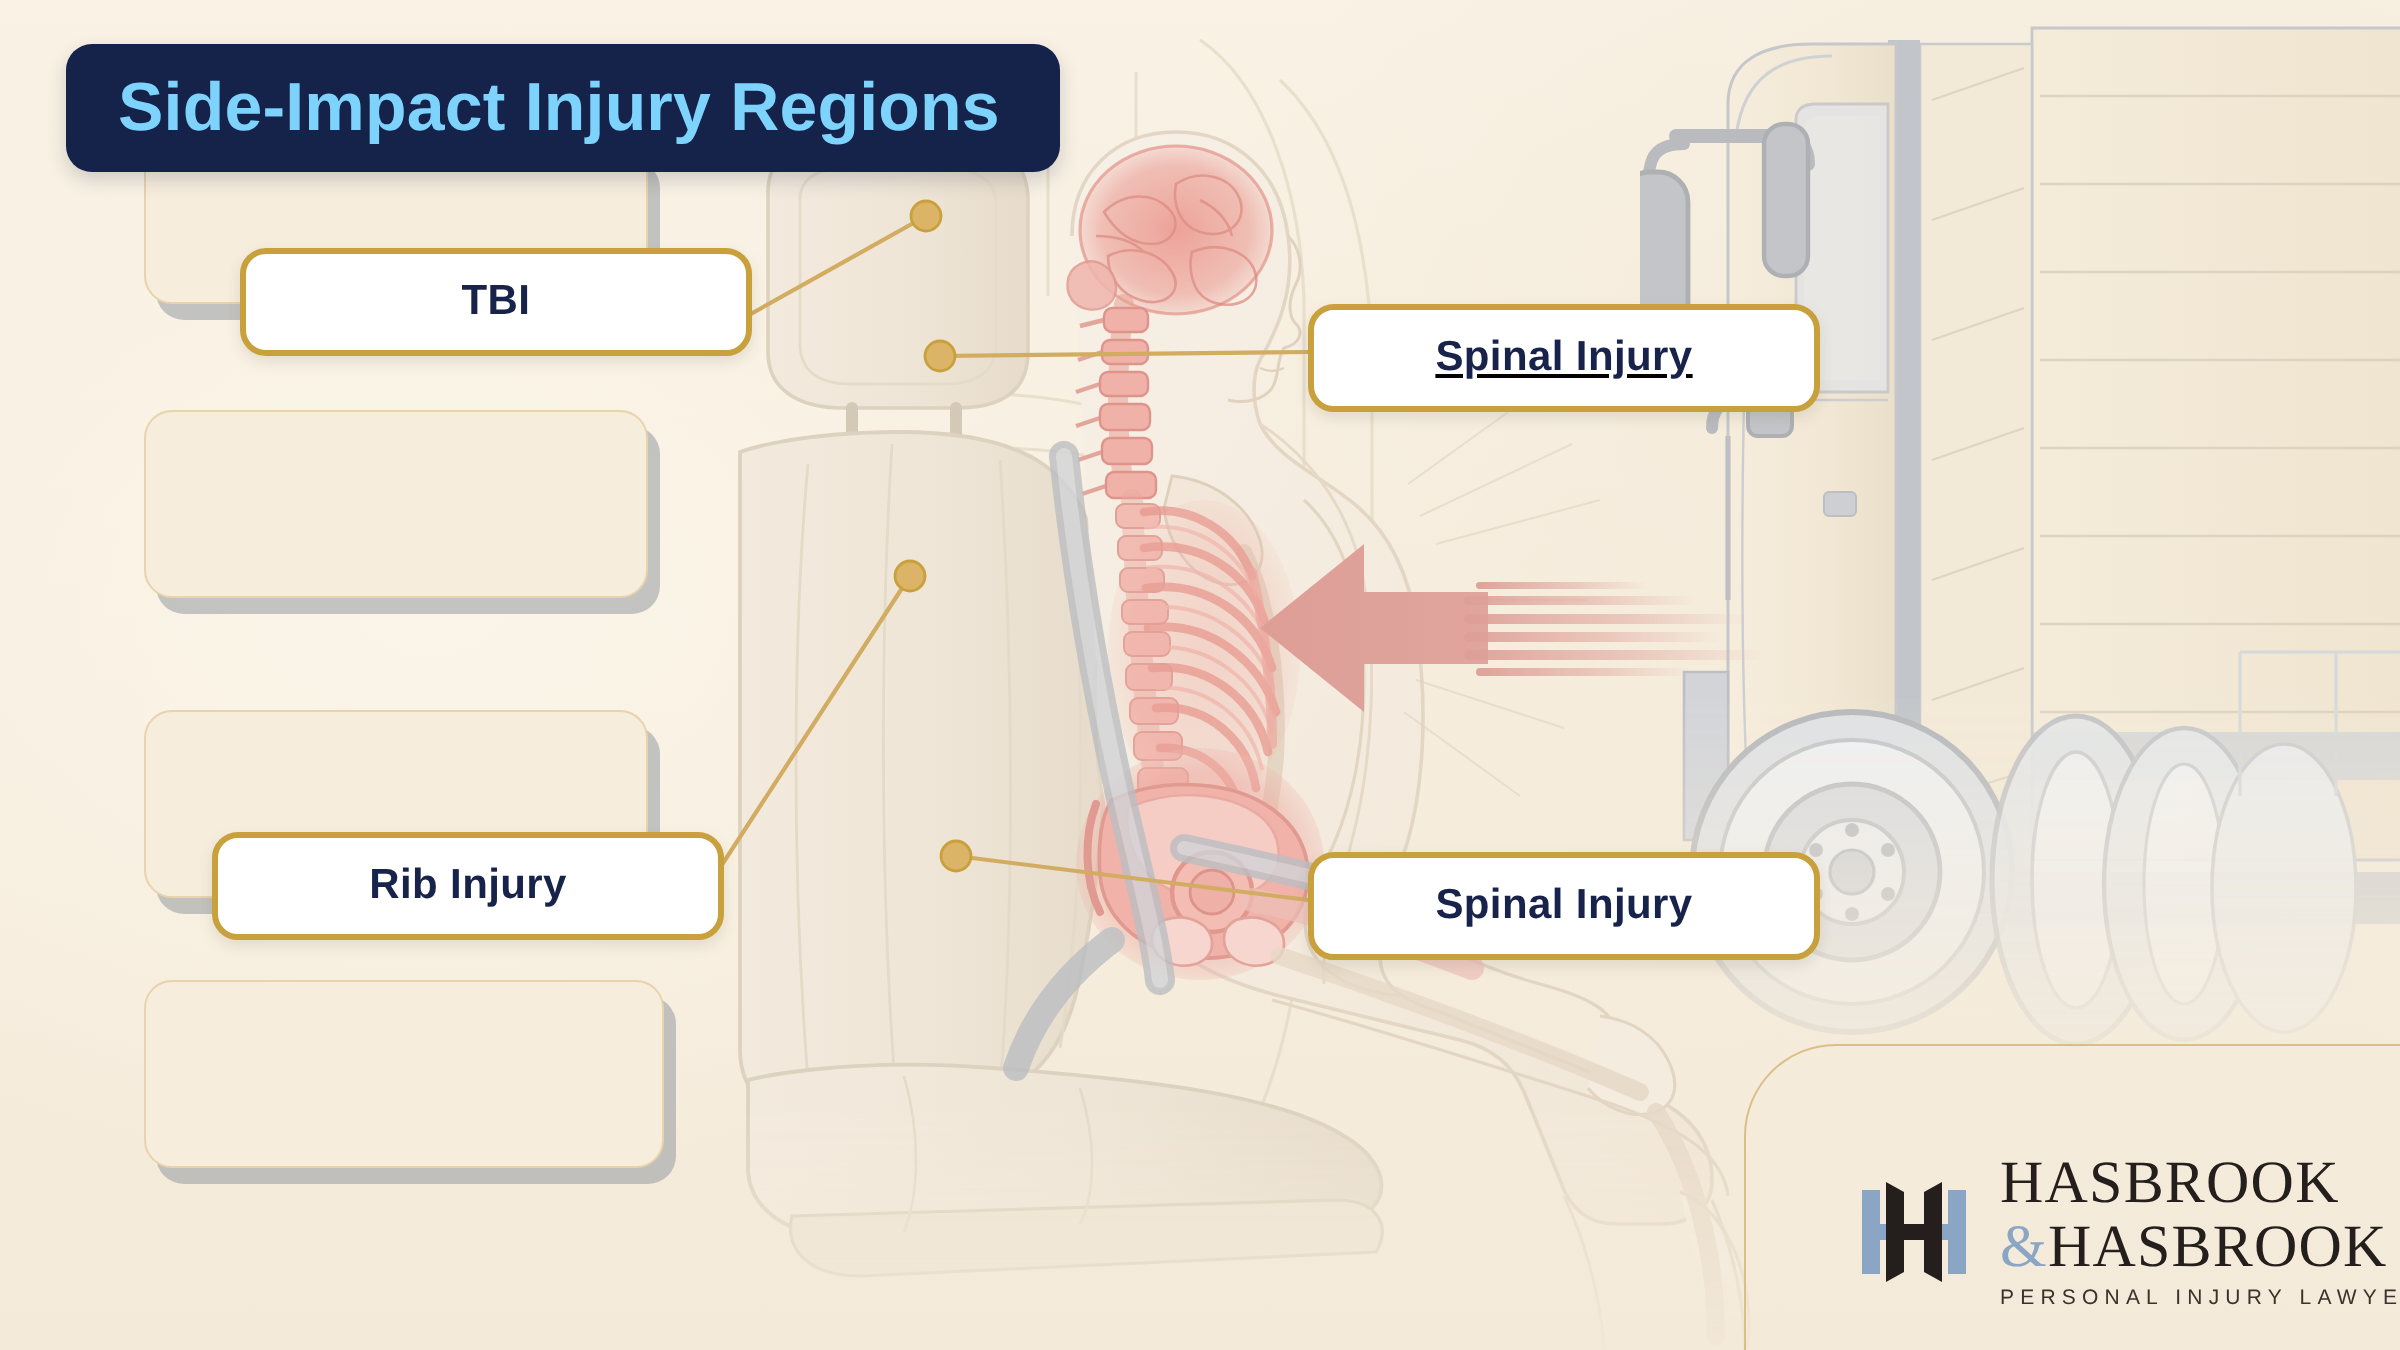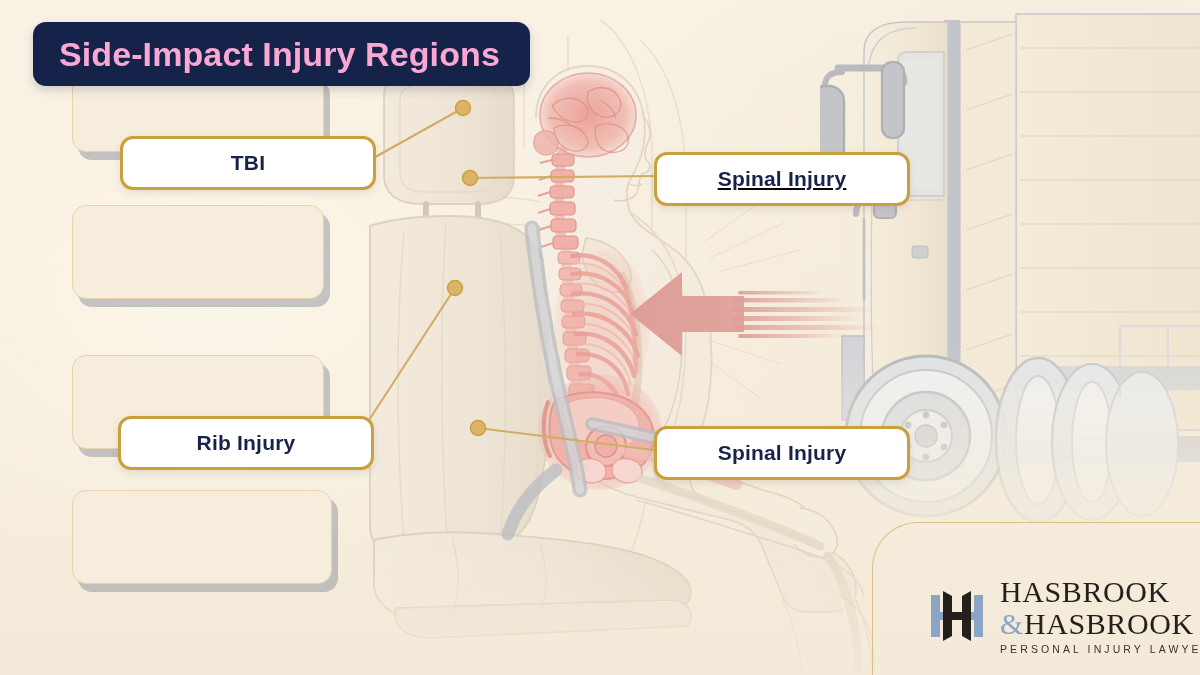--- a/index.html
+++ b/index.html
@@ -83,21 +83,21 @@
     top: 22px;
     height: 64px;
     padding: 0 30px 0 26px;
     display: flex;
     align-items: center;
     background: #15234a;
     border-radius: 13px;
     box-shadow: 0 4px 10px rgba(30,35,60,.18);
   }
   .title-banner .title-text {
-    color: #f9a8d4;
+    color: #7dd3fc;
     font-size: 34px;
     font-weight: bold;
     letter-spacing: .1px;
     white-space: nowrap;
   }
 
   
   .ghost-card {
     position: absolute;
     background: #f6eddd;
@@ -527,29 +527,29 @@
       <circle cx="455" cy="288" r="7.5"></circle>
       <circle cx="478" cy="428" r="7.5"></circle>
     </g>
   </svg>
 
   <div class="ghost-card" style="left:72px; top:72px; width:250px; height:78px;"></div>
   <div class="ghost-card" style="left:72px; top:205px; width:250px; height:92px;"></div>
   <div class="ghost-card" style="left:72px; top:355px; width:250px; height:92px;"></div>
   <div class="ghost-card" style="left:72px; top:490px; width:258px; height:92px;"></div>
 
-  <div class="callout" style="left:120px; top:136px; width:250px; height:48px;text-align:right;">
+  <div class="callout" style="left:120px; top:124px; width:250px; height:48px;text-align:right;">
     <span class="callout-text">TBI</span>
   </div>
 
   <div class="callout" style="left:654px; top:152px; width:250px; height:48px;text-decoration:underline;">
     <span class="callout-text">Spinal Injury</span>
   </div>
 
-  <div class="callout" style="left:106px; top:416px; width:250px; height:48px;margin-left:12px;">
+  <div class="callout" style="left:106px; top:416px; width:250px; height:48px;">
     <span class="callout-text">Rib Injury</span>
   </div>
 
   <div class="callout" style="left:654px; top:426px; width:250px; height:48px;">
     <span class="callout-text">Spinal Injury</span>
   </div>
 
   <div class="corner-frame"></div>
 
   <div class="title-banner">

